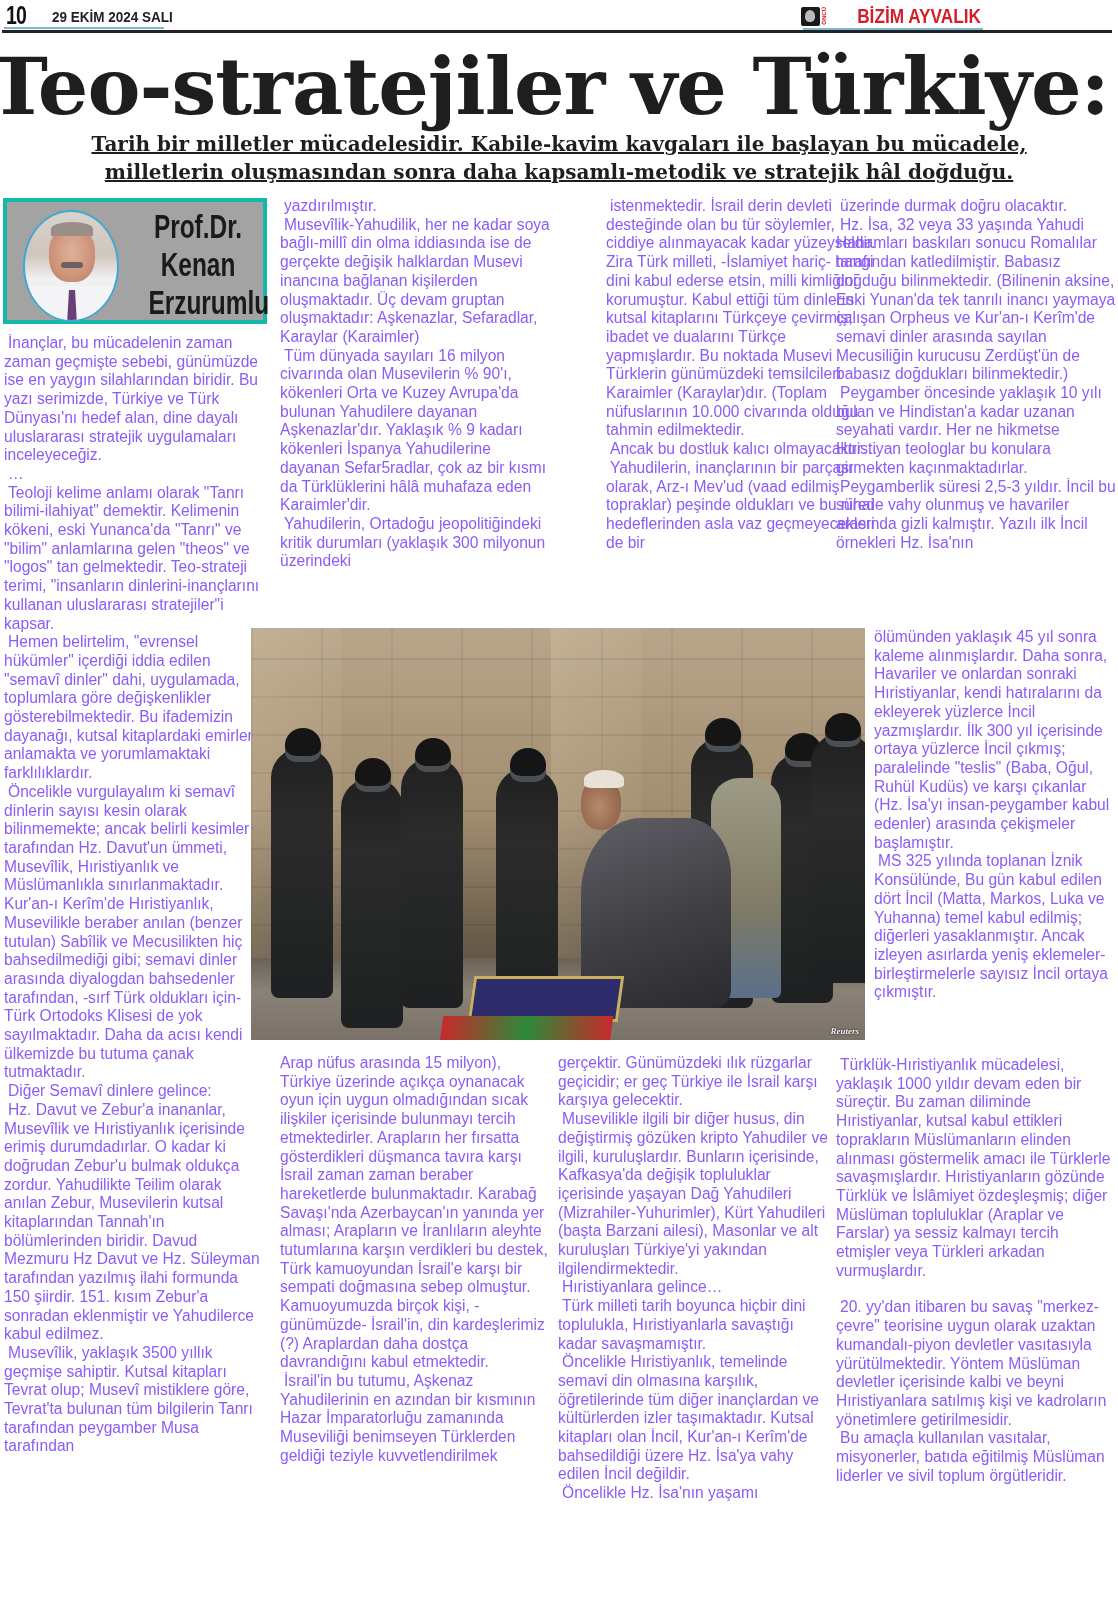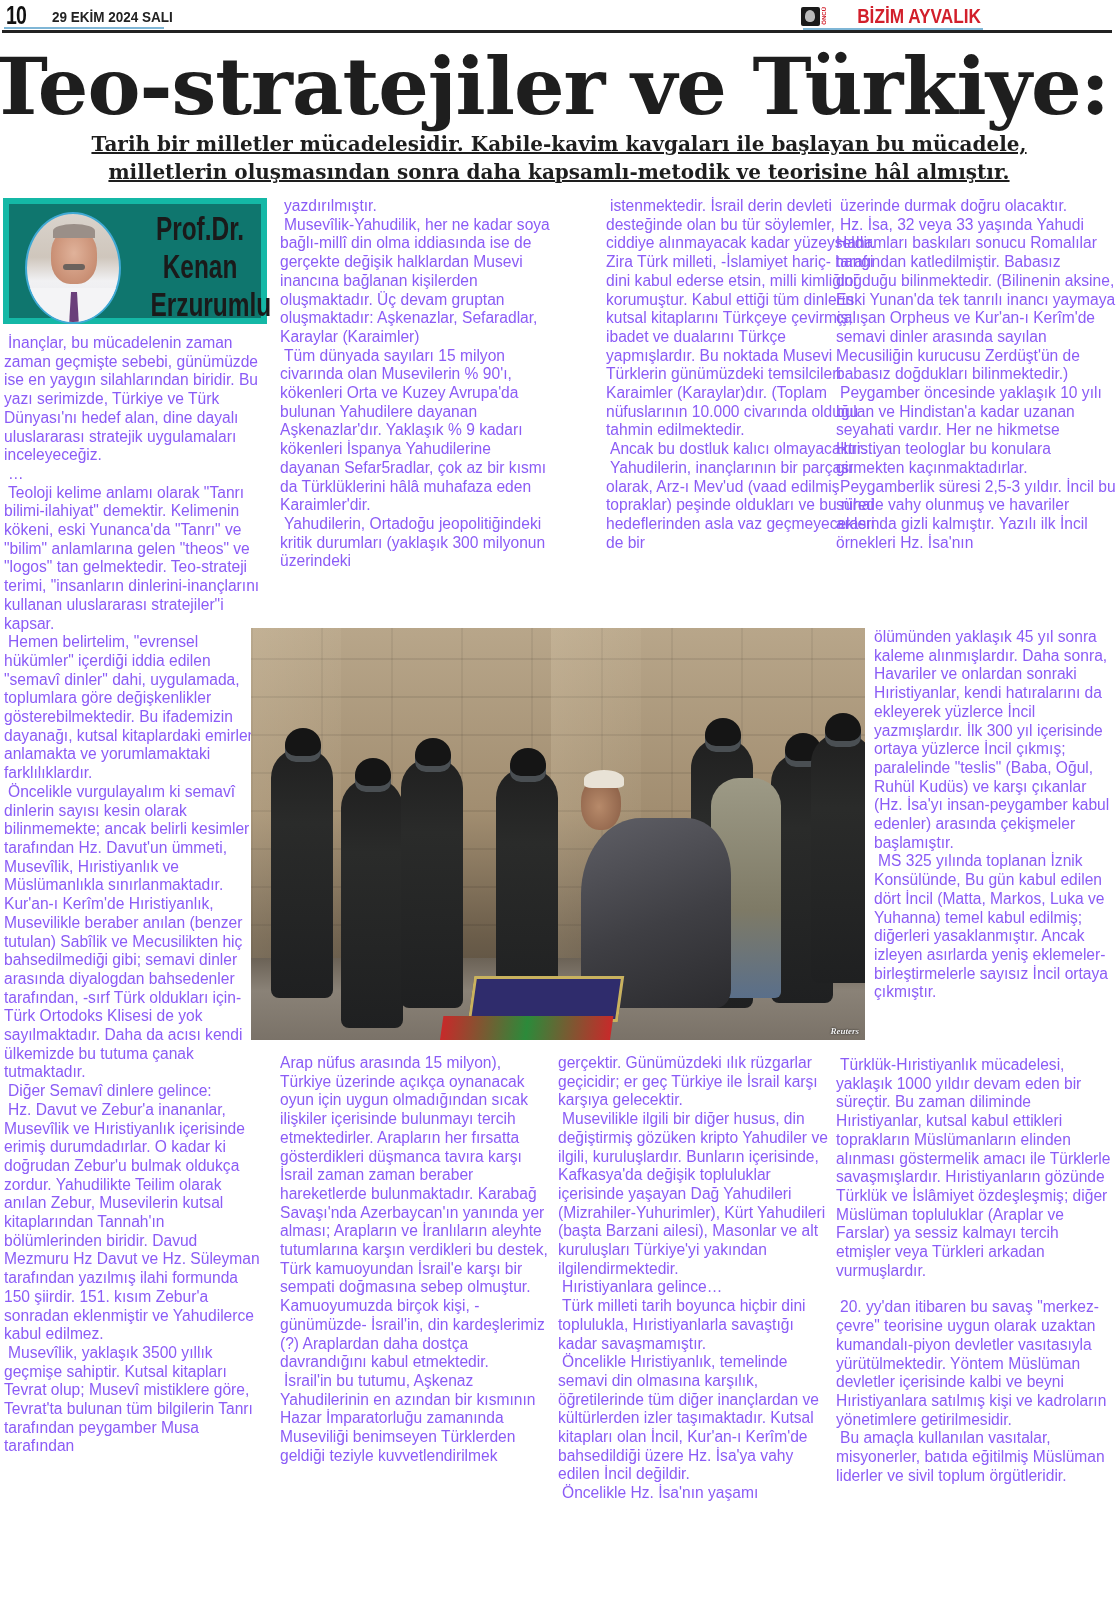--- a/index.html
+++ b/index.html
@@ -18,21 +18,21 @@
   .brand-sub { writing-mode: vertical-rl; transform: rotate(180deg); font-size: 6px; font-weight: 700; color: #d21f2b; letter-spacing: 0; margin-right: 2px; line-height: 7px; }
   .brand-name { font-weight: 700; font-size: 21px; color: #d21f2b; letter-spacing: 0px; transform: scaleX(0.82); transform-origin: right center; display: inline-block; }
   .brand-rule { position: absolute; right: 6px; top: 28px; width: 180px; height: 2px; background: #7fb6d6; }
 
   
   .headline { position: absolute; left: 0; top: 42px; width: 1118px; text-align: center; font-family: "DejaVu Serif", serif; font-weight: 700; font-size: 78px; line-height: 90px; color: #1e1e1e; letter-spacing: -1px; white-space: nowrap; transform: scaleX(1.02); transform-origin: center top; }
   .deck { position: absolute; left: 0; top: 130px; width: 1118px; text-align: center; font-family: "DejaVu Serif", serif; font-weight: 700; font-size: 20px; line-height: 28px; color: #1e1e1e; }
   .deck span { display: block; white-space: nowrap; text-decoration: underline; }
 
   
-  .byline-box { position: absolute; left: 3px; top: 198px; width: 264px; height: 126px; border: 6px solid #14b8a6; background: #0f766e; }
+  .byline-box { position: absolute; left: 3px; top: 198px; width: 264px; height: 126px; border: 4px solid #14b8a6; background: #a3a3a3; }
   .author-photo { position: absolute; left: 16px; top: 8px; width: 96px; height: 112px; border-radius: 50%; border: 2px solid #3fa9d4; overflow: hidden; background: linear-gradient(180deg, #d9d3cc 0%, #cfc6bc 40%, #f1f1f3 62%, #e8e8ee 100%); }
   .author-photo .face { position: absolute; left: 24px; top: 14px; width: 46px; height: 56px; border-radius: 45% 45% 42% 42%; background: radial-gradient(ellipse at 50% 45%, #e0b29a 0%, #c98f74 70%, #b57a61 100%); }
   .author-photo .hair { position: absolute; left: 26px; top: 10px; width: 42px; height: 14px; border-radius: 50% 50% 0 0; background: #9a8f88; }
   .author-photo .moustache { position: absolute; left: 36px; top: 50px; width: 22px; height: 6px; border-radius: 3px; background: #6b625d; }
   .author-photo .shirt { position: absolute; left: 0; top: 74px; width: 96px; height: 40px; background: #f4f4f6; }
   .author-photo .tie { position: absolute; left: 42px; top: 78px; width: 10px; height: 34px; background: #6a3f7a; clip-path: polygon(20% 0, 80% 0, 100% 100%, 0 100%); }
   .author-name { position: absolute; left: 124px; top: 6px; width: 134px; text-align: center; font-weight: 700; font-size: 33px; line-height: 38px; color: #1a1a1a; transform: scaleX(0.74); transform-origin: center top; }
   .author-name div { white-space: nowrap; }
 
   
@@ -78,21 +78,21 @@
     <span class="brand-logo"></span>
     <span class="brand-sub">ÖNCÜ</span>
     <span class="brand-name">BİZİM AYVALIK</span>
   </div>
   <div class="brand-rule"></div>
 </div>
 
 <h1 class="headline">Teo-stratejiler ve Türkiye: I</h1>
 <div class="deck">
   <span>Tarih bir milletler mücadelesidir. Kabile-kavim kavgaları ile başlayan bu mücadele,</span>
-  <span>milletlerin oluşmasından sonra daha kapsamlı-metodik ve teorisine hâl almıştır.</span>
+  <span>milletlerin oluşmasından sonra daha kapsamlı-metodik ve stratejik hâl doğduğu.</span>
 </div>
 
 <div class="byline-box">
   <div class="author-photo">
     <div class="shirt"></div>
     <div class="tie"></div>
     <div class="face"></div>
     <div class="hair"></div>
     <div class="moustache"></div>
   </div>
@@ -110,21 +110,21 @@
   <p>Hemen belirtelim, "evrensel hükümler" içerdiği iddia edilen "semavî dinler" dahi, uygulamada, toplumlara göre değişkenlikler gösterebilmektedir. Bu ifademizin dayanağı, kutsal kitaplardaki emirleri anlamakta ve yorumlamaktaki farklılıklardır.</p>
   <p>Öncelikle vurgulayalım ki semavî dinlerin sayısı kesin olarak bilinmemekte; ancak belirli kesimler tarafından Hz. Davut'un ümmeti, Musevîlik, Hıristiyanlık ve Müslümanlıkla sınırlanmaktadır. Kur'an-ı Kerîm'de Hıristiyanlık, Musevilikle beraber anılan (benzer tutulan) Sabîlik ve Mecusilikten hiç bahsedilmediği gibi; semavi dinler arasında diyalogdan bahsedenler tarafından, -sırf  Türk oldukları için- Türk Ortodoks Klisesi de yok sayılmaktadır. Daha da acısı kendi ülkemizde bu tutuma çanak tutmaktadır.</p>
   <p>Diğer Semavî dinlere gelince:</p>
   <p>Hz. Davut ve Zebur'a inananlar, Musevîlik ve Hıristiyanlık içerisinde erimiş durumdadırlar. O kadar ki doğrudan Zebur'u bulmak oldukça zordur. Yahudilikte Teilim olarak anılan Zebur, Musevilerin kutsal kitaplarından Tannah'ın bölümlerinden biridir. Davud Mezmuru Hz Davut ve Hz. Süleyman tarafından yazılmış ilahi formunda 150 şiirdir. 151. kısım Zebur'a sonradan eklenmiştir ve Yahudilerce kabul edilmez.</p>
   <p>Musevîlik, yaklaşık 3500 yıllık geçmişe sahiptir. Kutsal kitapları Tevrat olup; Musevî mistiklere göre, Tevrat'ta bulunan tüm bilgilerin Tanrı tarafından peygamber Musa tarafından</p>
 </div>
 
 <div class="col col2a">
   <p>yazdırılmıştır.</p>
   <p>Musevîlik-Yahudilik, her ne kadar soya bağlı-millî din olma iddiasında ise de gerçekte değişik halklardan Musevi inancına bağlanan kişilerden oluşmaktadır. Üç devam gruptan oluşmaktadır: Aşkenazlar, Sefaradlar, Karaylar (Karaimler)</p>
-  <p>Tüm dünyada sayıları 15 milyon civarında olan Musevilerin % 90'ı, kökenleri Orta ve Kuzey Avrupa'da bulunan Yahudilere dayanan Aşkenazlar'dır. Yaklaşık % 9 kadarı kökenleri İspanya Yahudilerine dayanan Sefar5radlar, çok az bir kısmı da Türklüklerini hâlâ muhafaza eden Karaimler'dir.</p>
+  <p>Tüm dünyada sayıları 16 milyon civarında olan Musevilerin % 90'ı, kökenleri Orta ve Kuzey Avrupa'da bulunan Yahudilere dayanan Aşkenazlar'dır. Yaklaşık % 9 kadarı kökenleri İspanya Yahudilerine dayanan Sefar5radlar, çok az bir kısmı da Türklüklerini hâlâ muhafaza eden Karaimler'dir.</p>
   <p>Yahudilerin, Ortadoğu jeopolitiğindeki kritik durumları (yaklaşık 300 milyonun üzerindeki</p>
 </div>
 
 <div class="col col3a">
   <p>istenmektedir. İsrail derin devleti desteğinde olan bu tür söylemler, ciddiye alınmayacak kadar yüzeyseldir. Zira Türk milleti, -İslamiyet hariç- hangi dini kabul ederse etsin, milli kimliğini korumuştur. Kabul ettiği tüm dinlerin kutsal kitaplarını Türkçeye çevirmiş; ibadet ve dualarını Türkçe yapmışlardır. Bu noktada Musevi Türklerin günümüzdeki temsilcileri Karaimler (Karaylar)dır. (Toplam nüfuslarının 10.000 civarında olduğu tahmin edilmektedir.</p>
   <p>Ancak bu dostluk kalıcı olmayacaktır…</p>
   <p>Yahudilerin, inançlarının bir parçası olarak, Arz-ı Mev'ud (vaad edilmiş topraklar) peşinde oldukları ve bu nihai hedeflerinden asla vaz geçmeyecekleri de bir</p>
 </div>
 
 <div class="col col4a">

